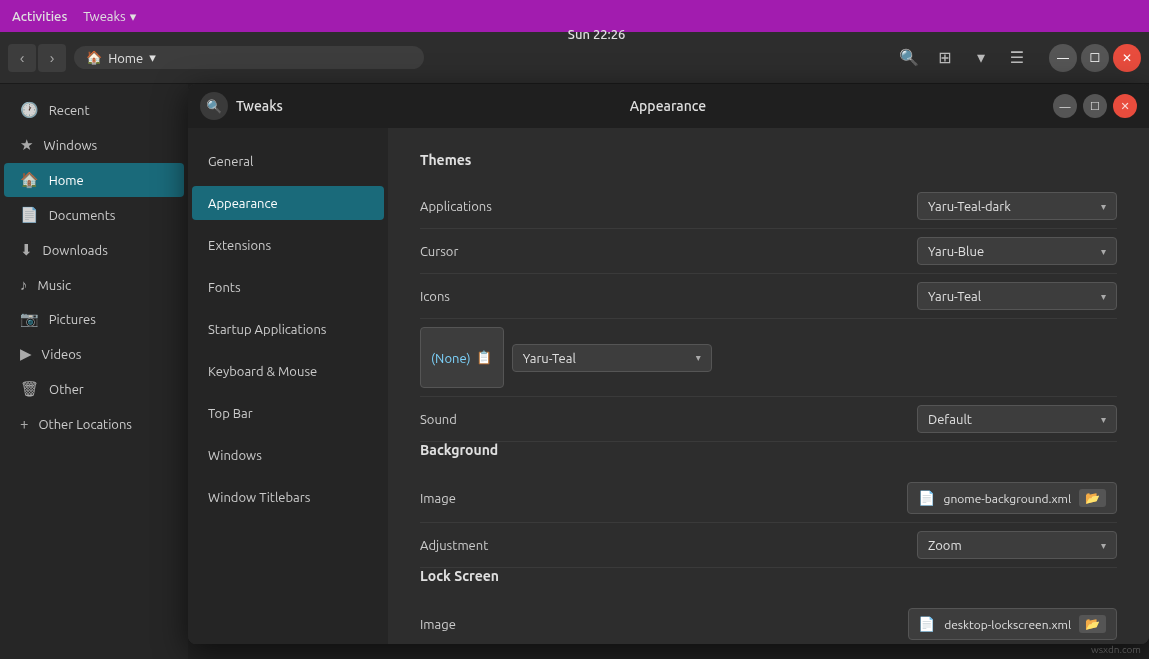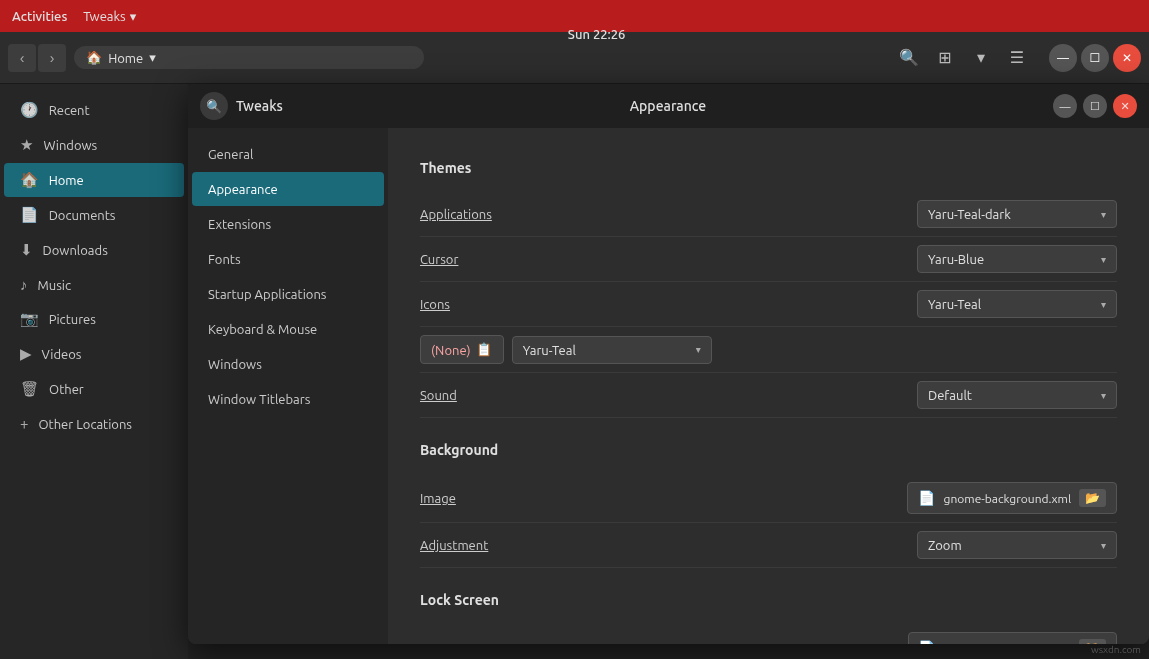--- a/index.html
+++ b/index.html
@@ -8,21 +8,21 @@
       background: #2c2c2c;
       color: #e0e0e0;
       width: 1149px;
       height: 659px;
       overflow: hidden;
       font-size: 14px;
     }
 
     
     .system-bar {
-      background: #b91c1c;
+      background: #a21caf;
       height: 32px;
       display: flex;
       align-items: center;
       justify-content: space-between;
       padding: 0 12px;
       color: #e0e0e0;
       font-size: 13px;
       gap: 42px;
     }
     .system-bar-left { display: flex; align-items: center; gap: 16px; }
@@ -188,55 +188,53 @@
       background: #252525;
       padding: 8px 0;
       flex-shrink: 0;
     }
     .nav-item {
       padding: 10px 16px;
       cursor: pointer;
       color: #ccc;
       font-size: 13px;
       border-radius: 4px;
-      margin: 1px 4px;
+      margin: 8px 4px;
     }
     .nav-item.active {
       background: #1a6a7a;
       color: #fff;
     }
 
     
     .tweaks-content {
       flex: 1;
       padding: 24px 32px;
       overflow-y: auto;
       background: #2d2d2d;
     }
     .section-header {
       font-size: 14px;
       font-weight: 600;
       color: #e0e0e0;
       margin-bottom: 16px;
-      margin-top: 8px;
-    }
-    .section-header:not(:first-child) { margin-top: 24px; }
+    }
+    .section-header:not(:first-child) { }
 
     .settings-row {
       display: flex;
       align-items: center;
       padding: 8px 0;
       border-bottom: 1px solid #3a3a3a;
     }
     .settings-row:last-child { border-bottom: none; }
     .settings-label {
       flex: 1;
       font-size: 13px;
       color: #ccc;
-      text-decoration: underline;
     }
     .settings-control {
       display: flex;
       align-items: center;
       gap: 8px;
     }
     .dropdown {
       background: #3d3d3d;
       border: 1px solid #555;
       border-radius: 4px;
@@ -278,22 +276,22 @@
 
     .shell-row {
       display: flex;
       align-items: center;
       gap: 8px;
     }
     .shell-none-badge {
       background: #3d3d3d;
       border: 1px solid #555;
       border-radius: 4px;
-      color: #fca5a5;
-      padding: 6px 10px;
+      color: #7dd3fc;
+      padding: 22px 10px;
       font-size: 13px;
       display: flex;
       align-items: center;
       gap: 6px;
     }
 
     .watermark {
       position: absolute;
       bottom: 4px;
       right: 8px;
@@ -419,20 +417,23 @@
       <div class="nav-item">
         <span>Fonts</span>
       </div>
       <div class="nav-item">
         <span>Startup Applications</span>
       </div>
       <div class="nav-item">
         <span>Keyboard &amp; Mouse</span>
       </div>
       <div class="nav-item">
+        <span>Top Bar</span>
+      </div>
+      <div class="nav-item">
         <span>Windows</span>
       </div>
       <div class="nav-item">
         <span>Window Titlebars</span>
       </div>
     </div>
 
     <div class="tweaks-content">
 
       <div class="section-header">Themes</div>

